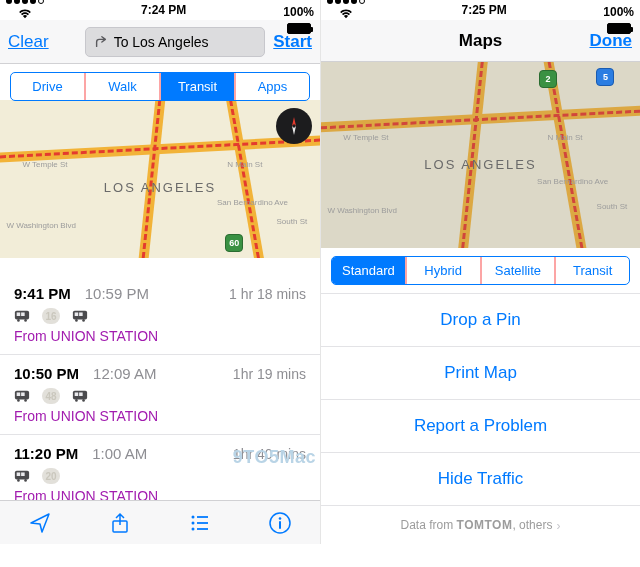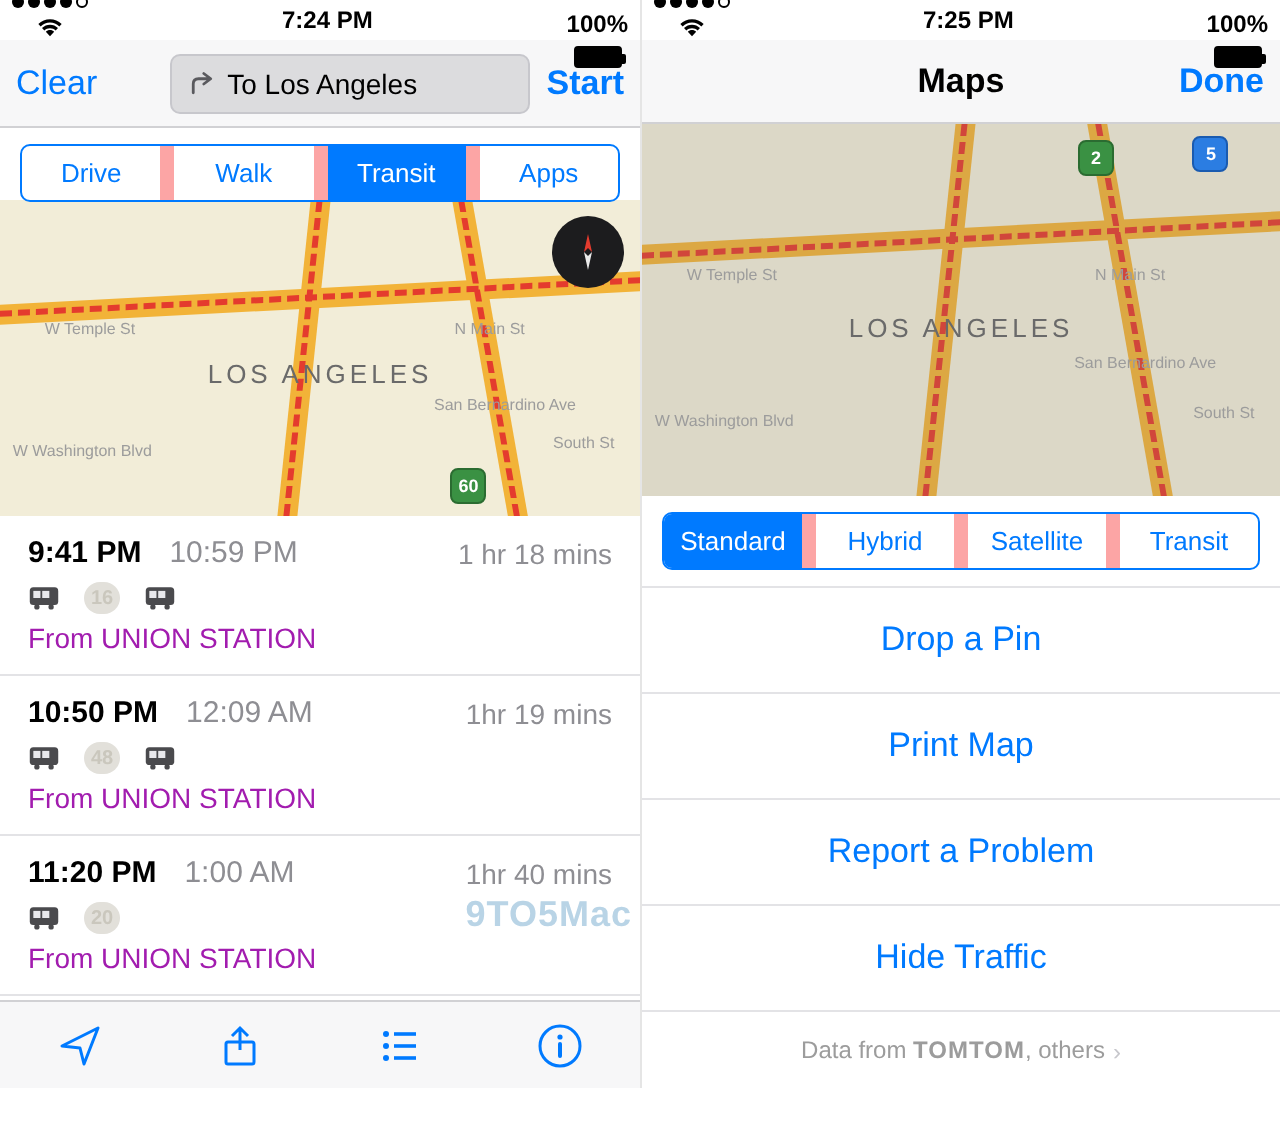--- a/index.html
+++ b/index.html
@@ -13,32 +13,32 @@
   .sb-left, .sb-right { display:flex; align-items:center; gap:4px;flex-direction:column; }
   .dots { display:flex; gap:2px; }
   .dot { width:6px; height:6px; border-radius:50%; background:#000; }
   .dot.h { background:#fff; border:1px solid #000; }
   .wifi-svg { width:14px; height:10px; }
   .batt { width:24px; height:11px; border:1px solid #000; border-radius:2px; position:relative; background:#000; }
   .batt::after { content:""; position:absolute; right:-3px; top:3px; width:2px; height:5px; background:#000; border-radius:0 1px 1px 0; }
 
   
   .nav-bar { display:flex; align-items:center; height:44px; padding:0 8px; border-bottom:1px solid #d1d1d4; background:#f7f7f8; gap:8px; }
-  .nav-bar .btn-text { color:#007aff; font-size:17px; }
+  .nav-bar .btn-text { color:#007aff; font-size:17px;text-decoration:underline; }
   .nav-bar .btn-text.bold { font-weight:600; }
   .nav-title { flex:1; text-align:center; font-size:17px; font-weight:600; color:#000; }
   .dest-field { flex:1; display:flex; align-items:center; gap:6px; height:30px; background:#dcdcde; border:1px solid #c7c7cc; border-radius:5px; padding:0 8px; font-size:14px; color:#000;margin-left:28px; }
   .dest-field svg { width:14px; height:14px; }
 
   
   .seg-wrap { padding:8px 10px; background:#fff; border-bottom:0;}
   .seg-wrap.over-map { position:absolute; top:64px; left:0; right:0; z-index:5; background:transparent; padding:8px 10px; }
   .seg { display:flex; border:1px solid #007aff; border-radius:5px; overflow:hidden; background:rgba(255,255,255,0.92); }
   .seg-item { flex:1; text-align:center; font-size:13px; color:#007aff; padding:6px 0; cursor:pointer; }
-  .seg-item + .seg-item { border-left:7px solid #fca5a5; }
+  .seg-item + .seg-item { border-left:2px solid #fca5a5; }
   .seg-item.active { background:#007aff; color:#fff; }
 
   
   .map { position:relative; background:#f2edd8; overflow:hidden; }
   .map.left { height:158px; }
   .map.right { height:194px; }
   .map::before, .map::after { content:""; position:absolute; }
   .map .dim { position:absolute; inset:0; background:rgba(120,120,120,0.18); }
   .label-la { position:absolute; left:50%; top:55%; transform:translate(-50%,-50%); font-size:13px; letter-spacing:2px; color:#6a6a6a; font-weight:500; }
   .road-label { position:absolute; font-size:8px; color:#9c9c9c; white-space:nowrap; }
@@ -56,21 +56,21 @@
   .hwy { position:absolute; background:#f2b338; }
   .hwy.h1 { top:28%; left:0; right:0; height:10px; transform:skewY(-3deg); }
   .hwy.h2 { top:0; bottom:0; left:46%; width:10px; transform:skewX(-6deg); }
   .hwy.h3 { top:0; bottom:0; right:22%; width:10px; transform:skewX(10deg); }
   .traffic { position:absolute; border-top:3px dashed #e43b2e; }
   .traffic.t1 { top:30%; left:0; right:0; transform:skewY(-3deg); }
   .traffic.t2 { top:0; bottom:0; left:47%; width:0; border-top:none; border-left:3px dashed #e43b2e; transform:skewX(-6deg); }
   .traffic.t3 { top:0; bottom:0; right:23%; width:0; border-top:none; border-left:3px dashed #e43b2e; transform:skewX(10deg); }
 
   
-  .routes { flex:1; overflow:hidden; background:#fff; }
+  .routes { flex:1; overflow:hidden; background:#fff;margin-top:17px; }
   .route { padding:10px 14px 10px 14px; border-bottom:1px solid #e3e3e6; }
   .route-row1 { display:flex; align-items:flex-end; gap:14px; font-size:15px; color:#000; }
   .route-row1 .depart { font-weight:600; }
   .route-row1 .arrive { color:#8e8e93; }
   .route-row1 .dur { margin-left:auto; color:#8e8e93; font-size:14px; }
   .route-row2 { display:flex; align-items:center; gap:12px; margin:6px 0 4px;text-align:center; }
   .mode-icon { width:16px; height:14px; }
   .line-badge { display:inline-flex; align-items:center; justify-content:center; height:16px; min-width:18px; border-radius:8px; background:#e2e0da; color:#cac7bd; font-size:10px; font-weight:600; padding:0 3px; }
   .route-row3 { color:#a21caf; font-size:14px; }
 

